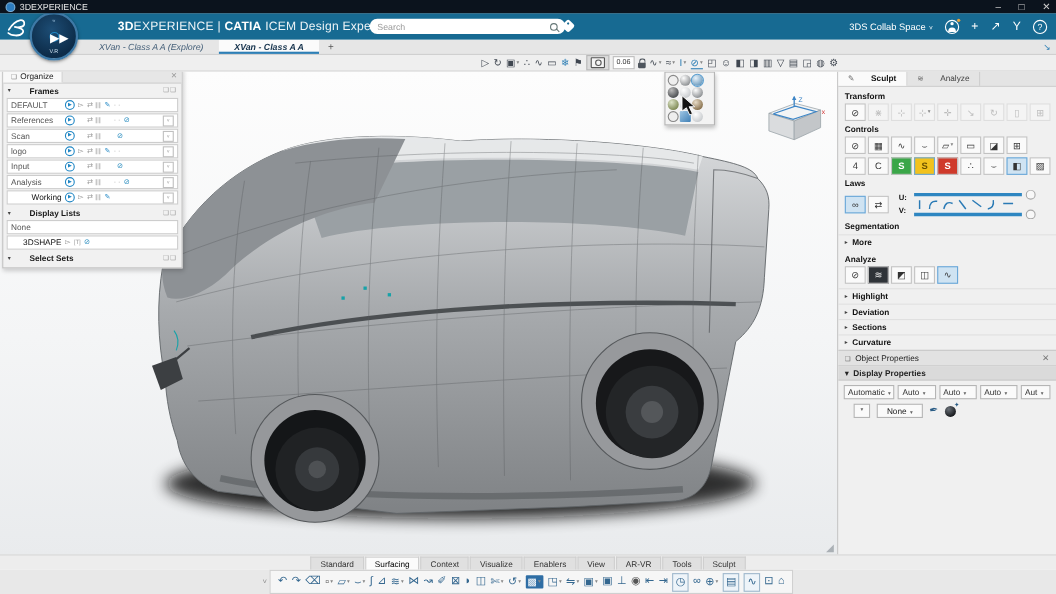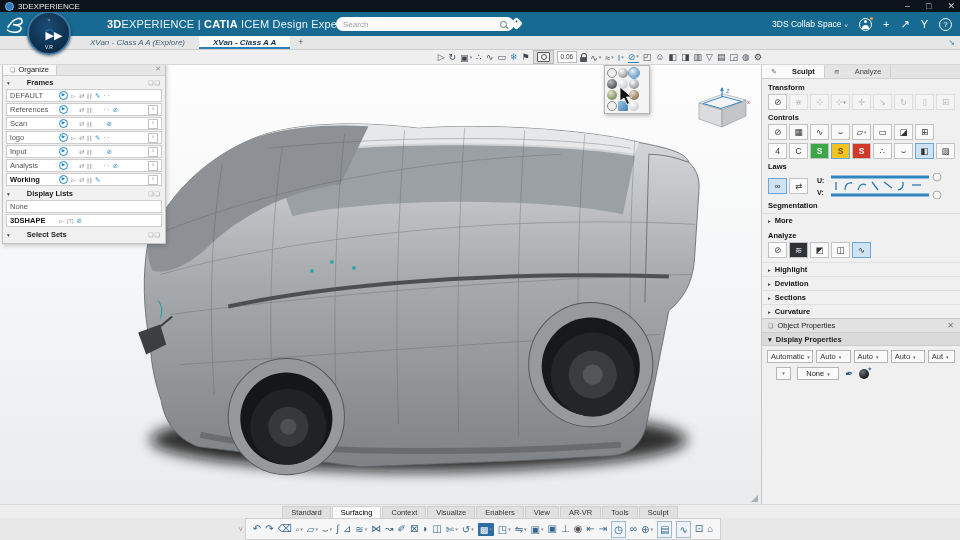--- a/index.html
+++ b/index.html
@@ -76,21 +76,21 @@
              box-shadow:1px 2px 4px rgba(0,0,0,.18);z-index:6;font-size:7.5px;color:#333;padding-bottom:3px;}
   .ptabstrip{display:flex;align-items:center;height:12px;background:#e6e6e6;border-bottom:1px solid #cfcfcf;}
   .ptab{background:#f8f8f8;border-right:1px solid #cfcfcf;height:12px;display:flex;align-items:center;gap:3px;padding:0 7px;font-size:7.5px;color:#222;}
   .orgico::after{content:"❏";font-size:6px;color:#777;}
   .pclose{margin-left:auto;padding:0 4px;color:#999;font-size:7px;}
   .sechead{display:flex;align-items:center;gap:17px;padding:2px 4px 1px;font-weight:bold;color:#1a1a1a;}
   .sechead .car8{font-size:5.5px;color:#444;}
   .dups{margin-left:auto;color:#999;font-size:6px;letter-spacing:1px;}
   .prow{display:flex;align-items:center;gap:3px;background:#fff;border:1px solid #cdcdcd;margin:1px 3px;height:11px;padding:0 3px;}
   .rname{width:46px;color:#555;overflow:hidden;white-space:nowrap;flex:none;}
-  .prow.bold .rname{color:#111;font-weight:bold;}
+  .prow.bold .rname{color:#111;font-weight:normal;text-align:right;}
   .ri{flex:none;font-size:6.5px;color:#9a9a9a;line-height:8px;}
   .play{width:7px;height:7px;border:1px solid #1f86c4;border-radius:50%;color:#1f86c4;font-size:4.5px;line-height:6.5px;text-align:center;}
   .play::after{content:"▶";}
   .cur::after{content:"▻";}
   .lnk::after{content:"⇄";letter-spacing:-1px;}
   .col::after{content:"∥∥";font-size:5.5px;}
   .pen{color:#1f86c4;}.pen::after{content:"✎";}
   .eyeoff{color:#2e8fc0;}.eyeoff::after{content:"⊘";}
   .ebox{width:8px;height:8px;border:1px solid #c0c0c0;color:#999;font-size:4.5px;text-align:center;line-height:7px;margin-left:auto;}
   .ebox::after{content:"˅";}

